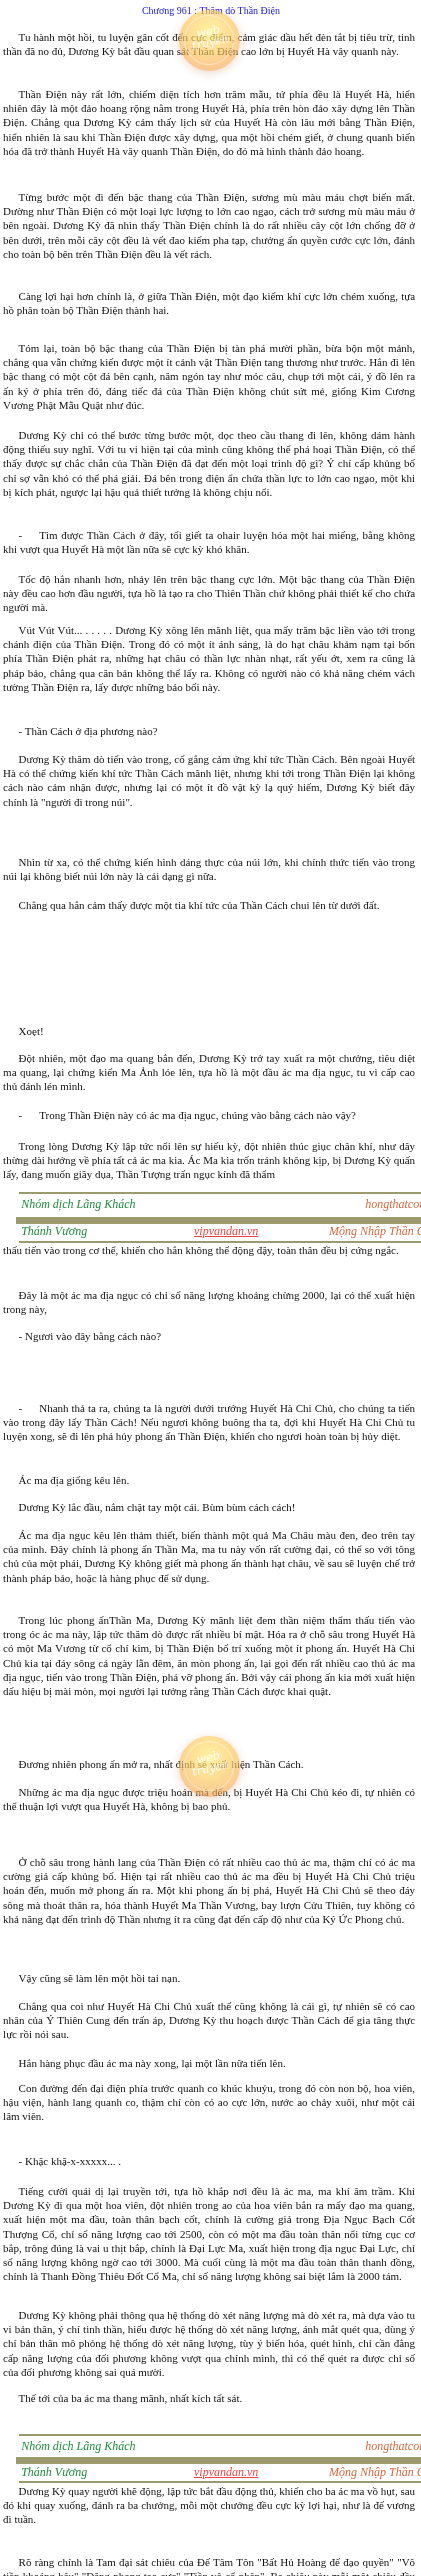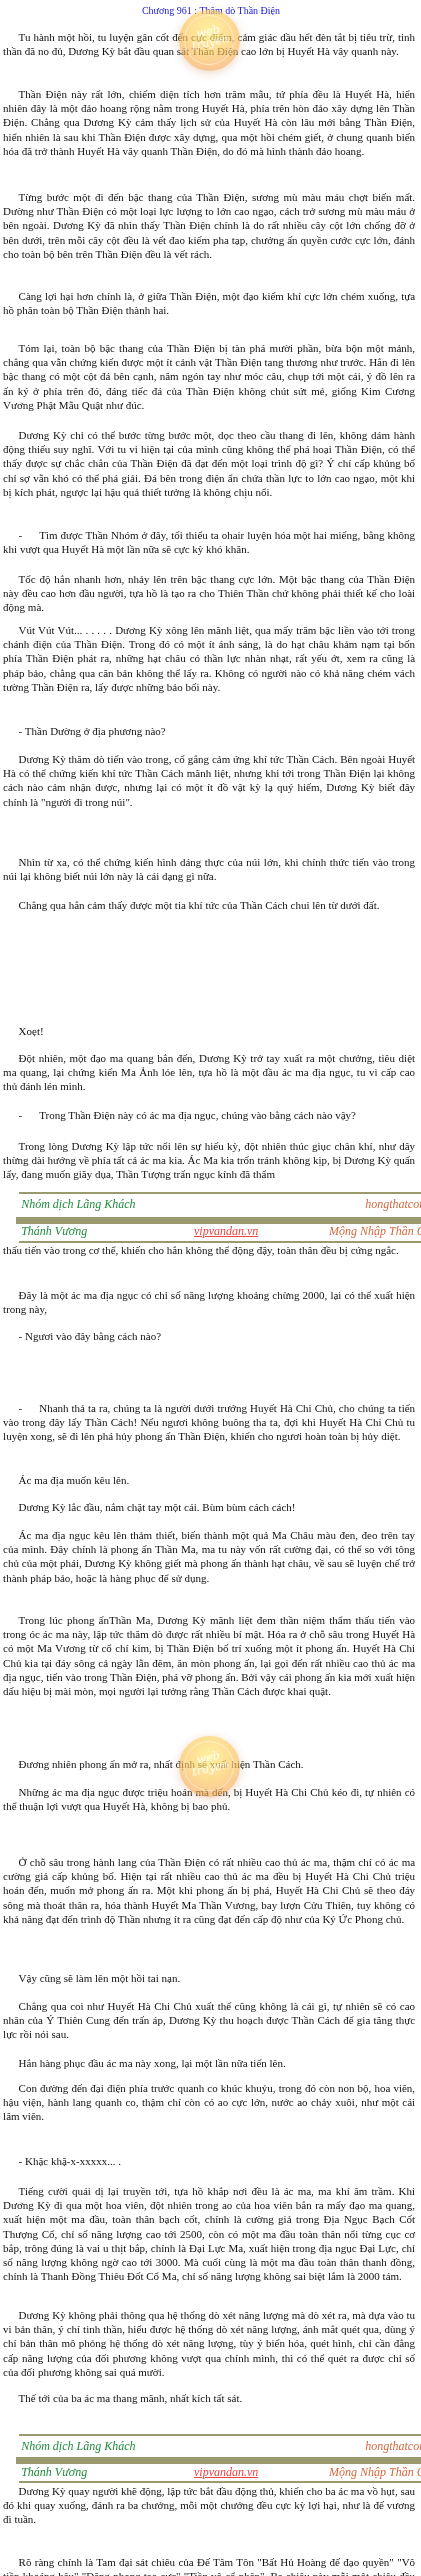--- a/index.html
+++ b/index.html
@@ -41,24 +41,24 @@
 <div class="page">
 
   <h1 class="title">Chương 961 : Thăm dò Thần Điện</h1>
 
   <p class="p" style="top:30px">Tu hành một hồi, tu luyện gân cốt đến cực điểm, cảm giác dầu hết đèn tắt bị tiêu trừ, tinh thần đã no đủ, Dương Kỳ bắt đầu quan sát Thần Điện cao lớn bị Huyết Hà vây quanh này.</p>
   <p class="p" style="top:87px">Thần Điện này rất lớn, chiếm diện tích hơn trăm mẫu, tứ phía đều là Huyết Hà, hiển nhiên đây là một đảo hoang rộng nằm trong Huyết Hà, phía trên hòn đảo xây dựng lên Thần Điện. Chẳng qua Dương Kỳ cảm thấy lịch sử của Huyết Hà còn lâu mới bằng Thần Điện, hiển nhiên là sau khi Thần Điện được xây dựng, qua một hồi chém giết, ở chung quanh biến hóa đã trở thành Huyết Hà vây quanh Thần Điện, do đó mà hình thành đảo hoang.</p>
   <p class="p" style="top:190px">Từng bước một đi đến bậc thang của Thần Điện, sương mù màu máu chợt biến mất. Dường như Thần Điện có một loại lực lượng to lớn cao ngạo, cách trở sương mù màu máu ở bên ngoài. Dương Kỳ đã nhìn thấy Thần Điện chính là do rất nhiều cây cột lớn chống đỡ ở bên dưới, trên mỗi cây cột đều là vết đao kiếm pha tạp, chưởng ấn quyền cước cực lớn, đánh cho toàn bộ bên trên Thần Điện đều là vết rách.</p>
   <p class="p" style="top:289px">Càng lợi hại hơn chính là, ở giữa Thần Điện, một đạo kiếm khí cực lớn chém xuống, tựa hồ phân toàn bộ Thần Điện thành hai.</p>
   <p class="p" style="top:341px">Tóm lại, toàn bộ bậc thang của Thần Điện bị tàn phá mười phần, bừa bộn một mảnh, chẳng qua vẫn chứng kiến được một ít cảnh vật Thần Điện tang thương như trước. Hắn đi lên bậc thang có một cột đá bên cạnh, năm ngón tay như móc câu, chụp tới một cái, ý đồ lên ra ấn ký ở phía trên đó, đáng tiếc đá của Thần Điện không chút sứt mẻ, giống Kim Cương Vương Phật Mẫu Quật như đúc.</p>
   <p class="p" style="top:428px">Dương Kỳ chỉ có thể bước từng bước một, dọc theo cầu thang đi lên, không dám hành động thiếu suy nghĩ. Với tu vi hiện tại của mình cũng không thể phá hoại Thần Điện, có thể thấy được sự chắc chắn của Thần Điện đã đạt đến một loại trình độ gì? Ý chí cấp khủng bố chỉ sợ vẫn khó có thể phá giải. Đá bên trong điện ẩn chứa thần lực to lớn cao ngạo, một khi bị kích phát, ngược lại hậu quả thiết tưởng là không chịu nổi.</p>
-  <p class="p dash" style="top:528px"><span class="dash-mark">-</span><span>Tìm được Thần Nhóm ở đây, tối thiểu ta ohair luyện hóa một hai miếng, bằng không khi vượt qua Huyết Hà một lần nữa sẽ cực kỳ khó khăn.</span></p>
-  <p class="p" style="top:572px">Tốc độ hắn nhanh hơn, nhảy lên trên bậc thang cực lớn. Một bậc thang của Thần Điện này đều cao hơn đầu người, tựa hồ là tạo ra cho Thiên Thần chứ không phải thiết kế cho loài động mà.</p>
+  <p class="p dash" style="top:528px"><span class="dash-mark">-</span><span>Tìm được Thần Cách ở đây, tối giết ta ohair luyện hóa một hai miếng, bằng không khi vượt qua Huyết Hà một lần nữa sẽ cực kỳ khó khăn.</span></p>
+  <p class="p" style="top:572px">Tốc độ hắn nhanh hơn, nhảy lên trên bậc thang cực lớn. Một bậc thang của Thần Điện này đều cao hơn đầu người, tựa hồ là tạo ra cho Thiên Thần chứ không phải thiết kế cho chứa người mà.</p>
   <p class="p" style="top:623px">Vút Vút Vút... . . . . . Dương Kỳ xông lên mãnh liệt, qua mấy trăm bậc liền vào tới trong chánh điện của Thần Điện. Trong đó có một ít ánh sáng, là do hạt châu khảm nạm tại bốn phía Thần Điện phát ra, những hạt châu có thần lực nhàn nhạt, rất yếu ớt, xem ra cũng là pháp bảo, chẳng qua căn bản không thể lấy ra. Không có người nào có khả năng chém vách tường Thần Điện ra, lấy được những bảo bối này.</p>
-  <p class="p" style="top:724px">- Thần Dường ở địa phương nào?</p>
+  <p class="p" style="top:724px">- Thần Cách ở địa phương nào?</p>
   <p class="p" style="top:752px">Dương Kỳ thăm dò tiến vào trong, cố gắng cảm ứng khí tức Thần Cách. Bên ngoài Huyết Hà có thể chứng kiến khí tức Thần Cách mãnh liệt, nhưng khi tới trong Thần Điện lại không cách nào cảm nhận được, nhưng lại có một ít đồ vật kỳ lạ quý hiếm, Dương Kỳ biết đây chính là "người đi trong núi".</p>
   <p class="p" style="top:855px">Nhìn từ xa, có thể chứng kiến hình dáng thực của núi lớn, khi chính thức tiến vào trong núi lại không biết núi lớn này là cái dạng gì nữa.</p>
   <p class="p" style="top:898px">Chẳng qua hắn cảm thấy được một tia khí tức của Thần Cách chui lên từ dưới đất.</p>
   <p class="p" style="top:1024px">Xoẹt!</p>
   <p class="p" style="top:1051px">Đột nhiên, một đạo ma quang bắn đến, Dương Kỳ trở tay xuất ra một chưởng, tiêu diệt ma quang, lại chứng kiến Ma Ảnh lóe lên, tựa hồ là một đầu ác ma địa ngục, tu vi cấp cao thủ đánh lén mình.</p>
   <p class="p" style="top:1139px">Trong lòng Dương Kỳ lập tức nổi lên sự hiếu kỳ, đột nhiên thúc giục chân khí, như dây thừng dài hướng về phía tất cả ác ma kia. Ác Ma kia trốn tránh không kịp, bị Dương Kỳ quấn lấy, đang muốn giãy dụa, Thần Tượng trấn ngục kính đã thẩm</p>
   <p class="p dash" style="top:1108px"><span class="dash-mark">-</span><span>Trong Thần Điện này có ác ma địa ngục, chúng vào bằng cách nào vậy?</span></p>
 
   <div class="sep" style="top:1192px">
     <div class="rule" style="top:0"></div>
@@ -72,21 +72,21 @@
       <span class="gray">vipvandan.vn</span>
       <span class="orange">Mộng Nhập Thần Cơ</span>
     </div>
     <div class="rule" style="top:49px"></div>
   </div>
 
   <p class="p cont" style="top:1243px">thấu tiến vào trong cơ thể, khiến cho hắn không thể động đậy, toàn thân đều bị cứng ngắc.</p>
   <p class="p" style="top:1288px">Đây là một ác ma địa ngục có chỉ số năng lượng khoảng chừng 2000, lại có thể xuất hiện trong này,</p>
   <p class="p" style="top:1329px">- Ngươi vào đây bằng cách nào?</p>
   <p class="p dash" style="top:1401px"><span class="dash-mark">-</span><span>Nhanh thả ta ra, chúng ta là người dưới trướng Huyết Hà Chi Chủ, cho chúng ta tiến vào trong đây lấy Thần Cách! Nếu ngươi không buông tha ta, đợi khi Huyết Hà Chi Chủ tu luyện xong, sẽ đi lên phá hủy phong ấn Thần Điện, khiến cho ngươi hoàn toàn bị hủy diệt.</span></p>
-  <p class="p" style="top:1473px">Ác ma địa muốn kêu lên.</p>
+  <p class="p" style="top:1473px">Ác ma địa giống kêu lên.</p>
   <p class="p" style="top:1500px">Dương Kỳ lắc đầu, nắm chặt tay một cái. Bùm bùm cách cách!</p>
   <p class="p" style="top:1528px">Ác ma địa ngục kêu lên thảm thiết, biến thành một quả Ma Châu màu đen, đeo trên tay của mình. Đây chính là phong ấn Thần Ma, ma tu này vốn rất cường đại, có thể so với tông chủ của một phái, Dương Kỳ không giết mà phong ấn thành hạt châu, về sau sẽ luyện chế trở thành pháp bảo, hoặc là hàng phục để sử dụng.</p>
   <p class="p" style="top:1613px">Trong lúc phong ấnThần Ma, Dương Kỳ mãnh liệt đem thần niệm thẩm thấu tiến vào trong óc ác ma này, lập tức thăm dò được rất nhiều bí mật. Hóa ra ở chỗ sâu trong Huyết Hà có một Ma Vương từ cổ chí kim, bị Thần Điện bố trí xuống một ít phong ấn. Huyết Hà Chi Chủ kia tại đáy sông cả ngày lẫn đêm, ăn mòn phong ấn, lại gọi đến rất nhiều cao thủ ác ma địa ngục, tiến vào trong Thần Điện, phá vỡ phong ấn. Bởi vậy cái phong ấn kia mới xuất hiện dấu hiệu bị mài mòn, mọi người lại tưởng rằng Thần Cách được khai quật.</p>
   <p class="p" style="top:1757px">Đương nhiên phong ấn mở ra, nhất định sẽ xuất hiện Thần Cách.</p>
   <p class="p" style="top:1785px">Những ác ma địa ngục được triệu hoán mà đến, bị Huyết Hà Chi Chủ kéo đi, tự nhiên có thể thuận lợi vượt qua Huyết Hà, không bị bao phủ.</p>
   <p class="p" style="top:1855px">Ở chỗ sâu trong hành lang của Thần Điện có rất nhiều cao thủ ác ma, thậm chí có ác ma cường giả cấp khủng bố. Hiện tại rất nhiều cao thủ ác ma đều bị Huyết Hà Chi Chủ triệu hoán đến, muốn mở phong ấn ra. Một khi phong ấn bị phá, Huyết Hà Chi Chủ sẽ theo đáy sông mà thoát thân ra, hóa thành Huyết Ma Thần Vương, bay lượn Cửu Thiên, tuy không có khả năng đạt đến trình độ Thần nhưng ít ra cũng đạt đến cấp độ như của Ký Ức Phong chủ.</p>
   <p class="p" style="top:1971px">Vậy cũng sẽ làm lên một hồi tai nạn.</p>
   <p class="p" style="top:1999px">Chẳng qua coi như Huyết Hà Chi Chủ xuất thế cũng không là cái gì, tự nhiên sẽ có cao nhân của Ý Thiên Cung đến trấn áp, Dương Kỳ thu hoạch được Thần Cách để gia tăng thực lực rồi nói sau.</p>
   <p class="p" style="top:2056px">Hắn hàng phục đầu ác ma này xong, lại một lần nữa tiến lên.</p>
   <p class="p" style="top:2081px">Con đường đến đại điện phía trước quanh co khúc khuỷu, trong đó còn non bộ, hoa viên, hậu viện, hành lang quanh co, thậm chí còn có ao cực lớn, nước ao chảy xuôi, như một cái lâm viên.</p>

